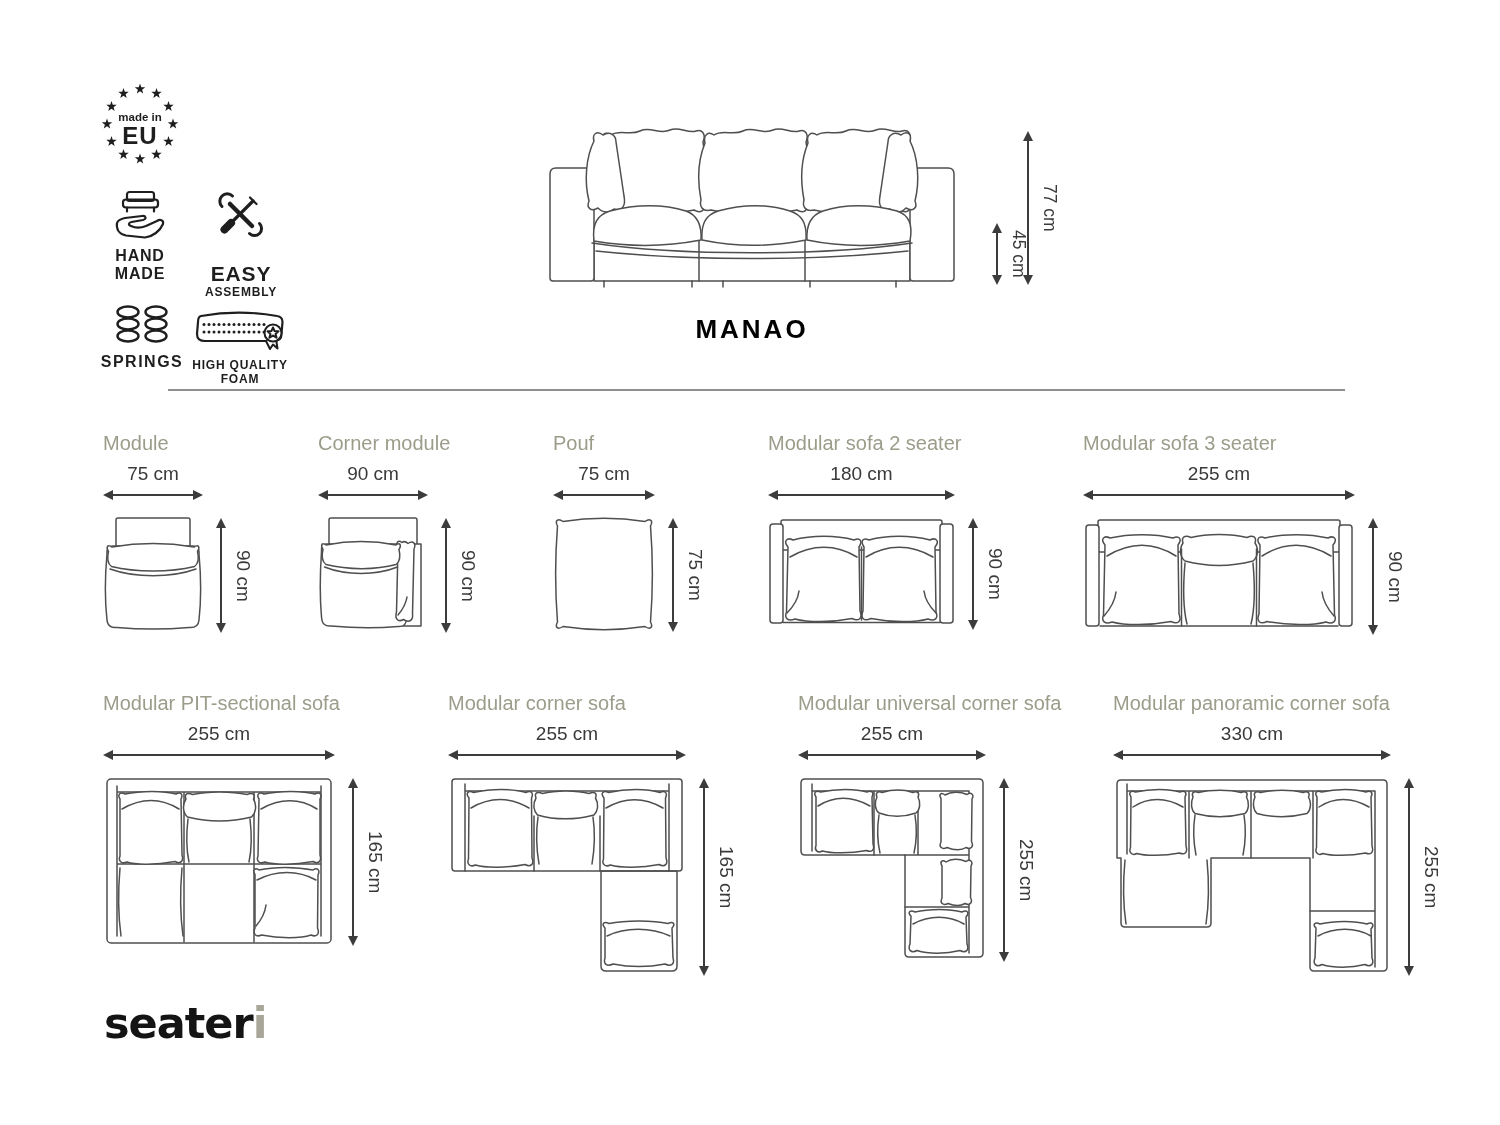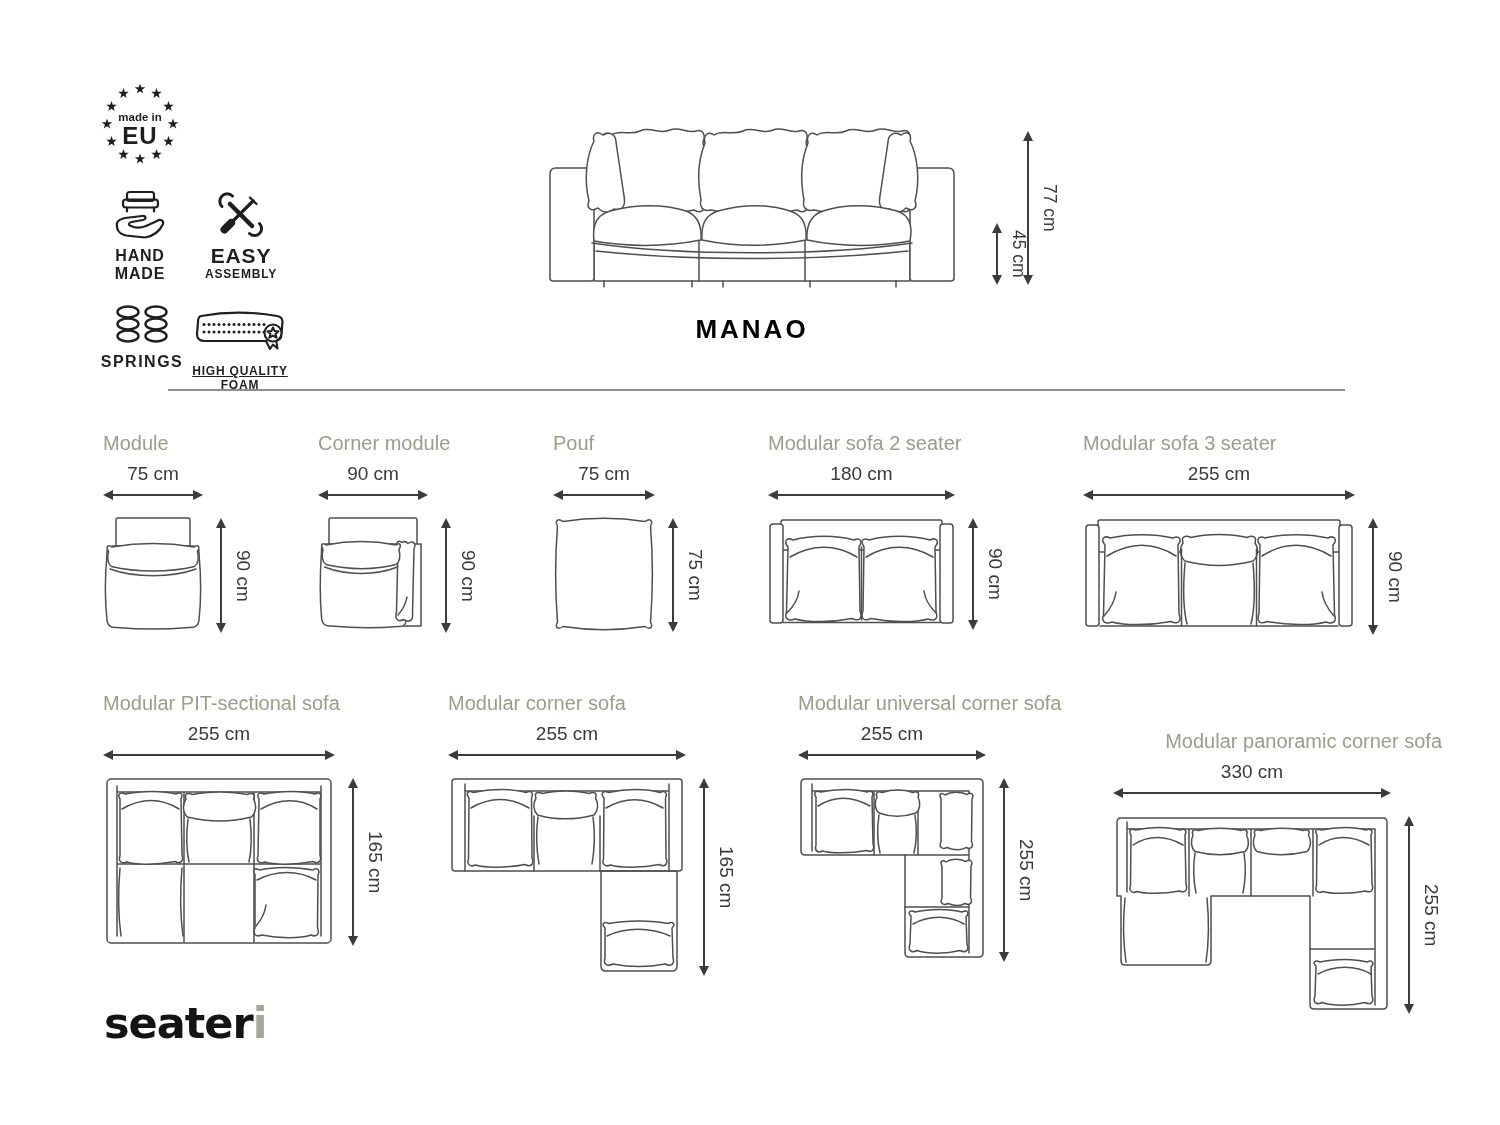--- a/index.html
+++ b/index.html
@@ -89,21 +89,21 @@
 
   <div class="badge" style="left:196px;top:190px;width:90px;">
     <svg class="ico" width="50" height="48" viewBox="0 0 50 48">
       <path d="M14,14 L36,36" style="stroke-width:4.5"></path>
       <path d="M6,16.5 A6.8,6.8 0 1 1 16.5,6" style="stroke-width:3"></path>
       <path d="M33.5,43.5 A6.8,6.8 0 0 0 43.5,33.5" style="stroke-width:3"></path>
       <path d="M37,11 L17,31" style="stroke-width:3.2"></path>
       <path d="M34,7.5 L40.5,14"></path>
       <path d="M15,33 L8.5,39.5" style="stroke-width:8"></path>
     </svg>
-    <div class="b-label b-lg" style="margin-top:6px;">EASY</div>
+    <div class="b-label b-lg" style="margin-top:24px;">EASY</div>
     <div class="b-label b-xs">ASSEMBLY</div>
   </div>
 
   <div class="badge" style="left:100px;top:304px;width:84px;">
     <svg class="ico" width="58" height="42" viewBox="0 0 58 42" style="stroke-width:2.4">
       <ellipse cx="15" cy="8" rx="10.5" ry="5.5"></ellipse>
         <ellipse cx="15" cy="20" rx="10.5" ry="5.5"></ellipse>
         <ellipse cx="15" cy="32" rx="10.5" ry="5.5"></ellipse>
       <ellipse cx="43" cy="8" rx="10.5" ry="5.5"></ellipse>
         <ellipse cx="43" cy="20" rx="10.5" ry="5.5"></ellipse>
@@ -142,21 +142,21 @@
           <circle cx="61" cy="25" r="1.5"></circle>
           <circle cx="66" cy="25" r="1.5"></circle>
           <circle cx="71" cy="25" r="1.5"></circle>
       </g>
       <g style="stroke-width:2">
         <path d="M73,34 L77,42 L80,37.5 L84.5,41.5 L83,32" fill="#fff"></path>
         <circle cx="80" cy="26" r="8.5" fill="#fff"></circle>
         <path d="M80,20.5 L81.6,24.1 L85.5,24.3 L82.5,26.9 L83.6,30.7 L80,28.6 L76.4,30.7 L77.5,26.9 L74.5,24.3 L78.4,24.1 Z"></path>
       </g>
     </svg>
-    <div class="b-label b-xs" style="margin-top:14px;text-decoration:underline;">
+    <div class="b-label b-xs" style="margin-top:8px;">
       <div>HIGH QUALITY</div>
       <div>FOAM</div>
     </div>
   </div>
 
   <svg class="draw" style="position:absolute;left:537px;top:111px;" width="430" height="182" viewBox="0 0 428 182">
     <path class="w" d="M56,124 H372 V170 H56 Z"></path>
     <path d="M161,124 V170 M267,124 V170"></path>
     <path d="M66,170 v6 M154,170 v6 M185,170 v6 M272,170 v6 M358,170 v6"></path>
     <path class="w" d="M12,63 Q12,57 18,57 L50,57 Q56,57 56,63 L56,167 Q56,170 53,170 L15,170 Q12,170 12,167 Z"></path>
@@ -416,21 +416,21 @@
       </div>
       <div class="dg-side">
         <div class="varrow" style="height:184px;">
             <span class="vline"></span>
           </div>
         <div class="vlabel">255 cm</div>
       </div>
     </div>
   </div>
 
-  <div class="diagram" style="left:1113px;top:730px;text-align:right;">
+  <div class="diagram" style="left:1113px;top:692px;">
     <div class="dg-title">Modular panoramic corner sofa</div>
     <div class="dg-body">
       <div class="dg-main" style="width:278px;">
         <div class="dim-label">330 cm</div>
         <div class="harrow">
             <span class="hline"></span>
           </div>
         <svg class="draw" width="278" height="200" viewBox="0 0 278 200">
           <path d="M8,4 H270 Q274,4 274,8 V191 Q274,195 270,195 H201 Q197,195 197,191 V82 H98 V147 Q98,151 94,151 H12 Q8,151 8,147 V82 H4 V8 Q4,4 8,4 Z"></path>
           <path d="M14,8 V78 M14,15 H262 M262,15 V191 M76,15 V82 M138,15 V82 M200,15 V82 M197,135 H262"></path>

